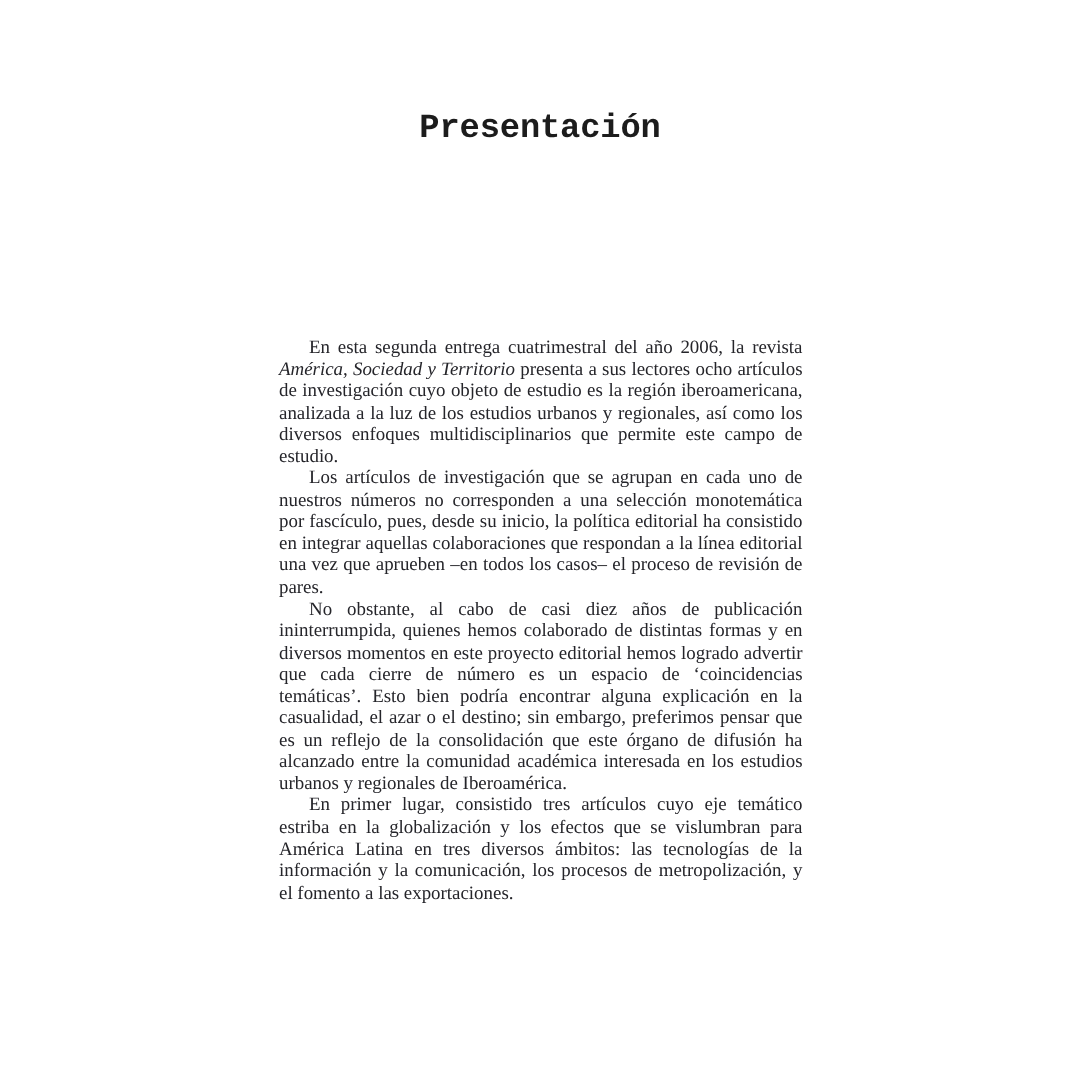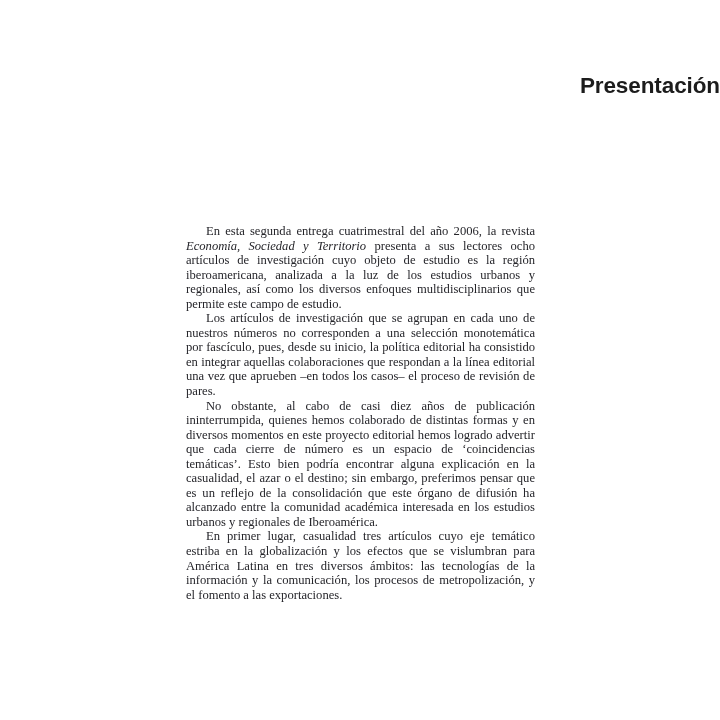--- a/index.html
+++ b/index.html
@@ -22,22 +22,22 @@
     inset: 0;
     background: #ffffff;
   }
 
   
   .page-title {
     position: absolute;
     top: 58px;
     left: 0;
     width: 720px;
-    text-align: right;
-    font-family: Liberation Sans, sans-serif;
+    text-align: center;
+    font-family: Liberation Mono, monospace;
     font-weight: bold;
     font-size: 22.5px;
     letter-spacing: -0.1px;
     color: #1c1c1c;
     line-height: 1.15;
   }
 
   
   .text-column {
     position: absolute;
@@ -67,19 +67,19 @@
   }
 </style>
 </head>
 <body style="background: rgb(255, 255, 255);">
 
 <div class="page">
 
   <h1 class="page-title">Presentación</h1>
 
   <div class="text-column">
-      <p>En esta segunda entrega cuatrimestral del año 2006, la revista <em class="journal-title">Economía, Sociedad y Territorio</em> presenta a sus lectores ocho artículos de investigación cuyo objeto de estudio es la región iberoamericana, analizada a la luz de los estudios urbanos y regionales, así como los diversos enfoques multidisciplinarios que permite este campo de estudio.</p>
+      <p>En esta segunda entrega cuatrimestral del año 2006, la revista <em class="journal-title">América, Sociedad y Territorio</em> presenta a sus lectores ocho artículos de investigación cuyo objeto de estudio es la región iberoamericana, analizada a la luz de los estudios urbanos y regionales, así como los diversos enfoques multidisciplinarios que permite este campo de estudio.</p>
       <p>Los artículos de investigación que se agrupan en cada uno de nuestros números no corresponden a una selección monotemática por fascículo, pues, desde su inicio, la política editorial ha consistido en integrar aquellas colaboraciones que respondan a la línea editorial una vez que aprueben –en todos los casos– el proceso de revisión de pares.</p>
       <p>No obstante, al cabo de casi diez años de publicación ininterrumpida, quienes hemos colaborado de distintas formas y en diversos momentos en este proyecto editorial hemos logrado advertir que cada cierre de número es un espacio de ‘coincidencias temáticas’. Esto bien podría encontrar alguna explicación en la casualidad, el azar o el destino; sin embargo, preferimos pensar que es un reflejo de la consolidación que este órgano de difusión ha alcanzado entre la comunidad académica interesada en los estudios urbanos y regionales de Iberoamérica.</p>
-      <p>En primer lugar, casualidad tres artículos cuyo eje temático estriba en la globalización y los efectos que se vislumbran para América Latina en tres diversos ámbitos: las tecnologías de la información y la comunicación, los procesos de metropolización, y el fomento a las exportaciones.</p>
+      <p>En primer lugar, consistido tres artículos cuyo eje temático estriba en la globalización y los efectos que se vislumbran para América Latina en tres diversos ámbitos: las tecnologías de la información y la comunicación, los procesos de metropolización, y el fomento a las exportaciones.</p>
     </div>
 
 </div>
 
 </body></html>

